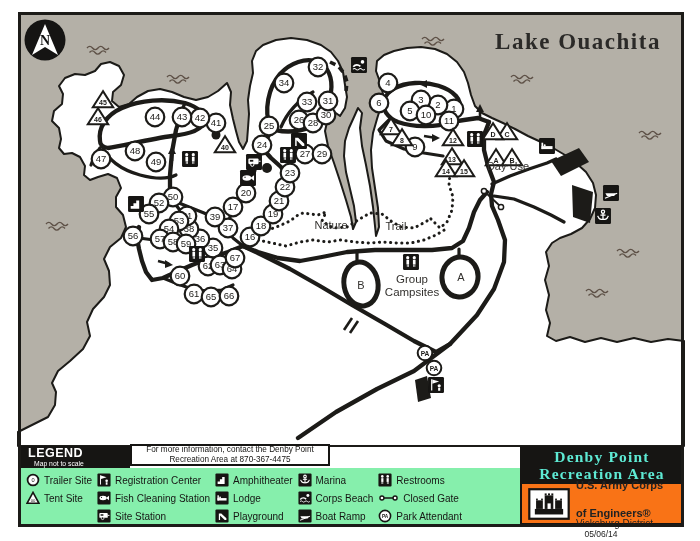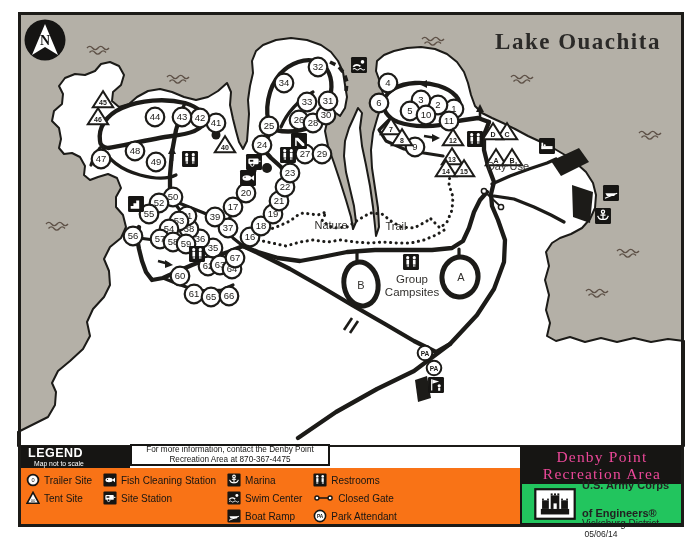--- a/index.html
+++ b/index.html
@@ -22,31 +22,31 @@
   .lg{position:absolute;box-sizing:border-box;z-index:6;}
   .lg-black{left:20px;top:446px;width:110px;height:33px;background:#161513;color:#fff;
             display:flex;align-items:flex-start;padding-left:8px;flex-direction:column;}
   .lg-black b{font-size:12.5px;letter-spacing:.5px;font-weight:bold;}
   .lg-black small{font-size:6.8px;margin-left:6px;}
   .lg-info{border:2px solid #161513;background:#fff;color:#161513;display:flex;
            flex-direction:column;align-items:center;justify-content:center;
            font-size:8.2px;line-height:9.6px;text-align:center;}
   .lg-info1{left:130px;top:444px;width:200px;height:22px;}
   .lg-info2{left:330px;top:446px;width:190px;height:22px;}
-  .lg-park{left:520px;top:446px;width:164px;height:36px;background:#161513;color:#ec4899;
-           font-family:"Liberation Serif",serif;font-weight:normal;text-align:center;
+  .lg-park{left:520px;top:446px;width:164px;height:36px;background:#161513;color:#5eead4;
+           font-family:"Liberation Serif",serif;font-weight:bold;text-align:center;
            font-size:15.5px;line-height:17px;letter-spacing:1.2px;padding-top:2px;}
-  .lg-agency{left:520px;top:482px;width:164px;height:43px;background:#22c55e;
-             border:2px solid #161513;display:flex;align-items:center;padding-left:12px;}
+  .lg-agency{left:520px;top:482px;width:164px;height:43px;background:#f97316;
+             border:2px solid #161513;display:flex;align-items:center;padding-left:6px;}
   .lg-agency .txt{margin-left:6px;color:#222;}
   .lg-agency .a1{font-size:11px;font-weight:bold;line-height:12px;}
   .lg-agency .a2{font-size:11px;font-weight:bold;line-height:12px;margin-top:16px;}
   .lg-agency .a3{font-size:10px;line-height:10px;}
-  .lg-items{left:20px;top:468px;width:500px;height:57px;background:#f97316;display:flex;
-            padding:3px 0 0 6px;gap:11px;}
+  .lg-items{left:20px;top:468px;width:500px;height:57px;background:#86efac;display:flex;
+            padding:3px 0 0 6px;gap:5px;}
   .lg-col{display:flex;flex-direction:column;}
   .li{display:flex;align-items:center;height:18px;gap:4px;white-space:nowrap;}
   .li .lbl{font-size:10px;color:#161513;}
   .licon{width:14px;height:14px;flex:0 0 auto;}
   .licon.wide{width:21px;}
   .map-frame{position:absolute;left:18px;top:12px;width:660px;height:509px;
              border:3px solid #1c1b18;z-index:9;pointer-events:none;}
   .date{position:absolute;left:556px;top:529px;width:90px;text-align:center;
         font-size:8.5px;color:#222;z-index:6;}
 </style>
@@ -606,43 +606,69 @@
         <div class="li">
           <svg class="licon" viewBox="0 0 16 16">
             <use href="#icon-tentsite"></use>
           </svg>
           <span class="lbl">Tent Site</span>
         </div>
       </div>
       <div class="lg-col">
         <div class="li">
           <svg class="licon" viewBox="0 0 16 16">
+            <use href="#icon-registration"></use>
+          </svg>
+          <span class="lbl">Registration Center</span>
+        </div>
+        <div class="li">
+          <svg class="licon" viewBox="0 0 16 16">
             <use href="#icon-fish"></use>
           </svg>
           <span class="lbl">Fish Cleaning Station</span>
         </div>
         <div class="li">
           <svg class="licon" viewBox="0 0 16 16">
             <use href="#icon-dump"></use>
           </svg>
           <span class="lbl">Site Station</span>
         </div>
       </div>
       <div class="lg-col">
         <div class="li">
           <svg class="licon" viewBox="0 0 16 16">
+            <use href="#icon-amphitheater"></use>
+          </svg>
+          <span class="lbl">Amphitheater</span>
+        </div>
+        <div class="li">
+          <svg class="licon" viewBox="0 0 16 16">
+            <use href="#icon-lodge"></use>
+          </svg>
+          <span class="lbl">Lodge</span>
+        </div>
+        <div class="li">
+          <svg class="licon" viewBox="0 0 16 16">
+            <use href="#icon-playground"></use>
+          </svg>
+          <span class="lbl">Playground</span>
+        </div>
+      </div>
+      <div class="lg-col">
+        <div class="li">
+          <svg class="licon" viewBox="0 0 16 16">
             <use href="#icon-marina"></use>
           </svg>
           <span class="lbl">Marina</span>
         </div>
         <div class="li">
           <svg class="licon" viewBox="0 0 16 16">
             <use href="#icon-swim"></use>
           </svg>
-          <span class="lbl">Swim Center</span>
+          <span class="lbl">Corps Beach</span>
         </div>
         <div class="li">
           <svg class="licon" viewBox="0 0 16 16">
             <use href="#icon-boatramp"></use>
           </svg>
           <span class="lbl">Boat Ramp</span>
         </div>
       </div>
       <div class="lg-col">
         <div class="li">

